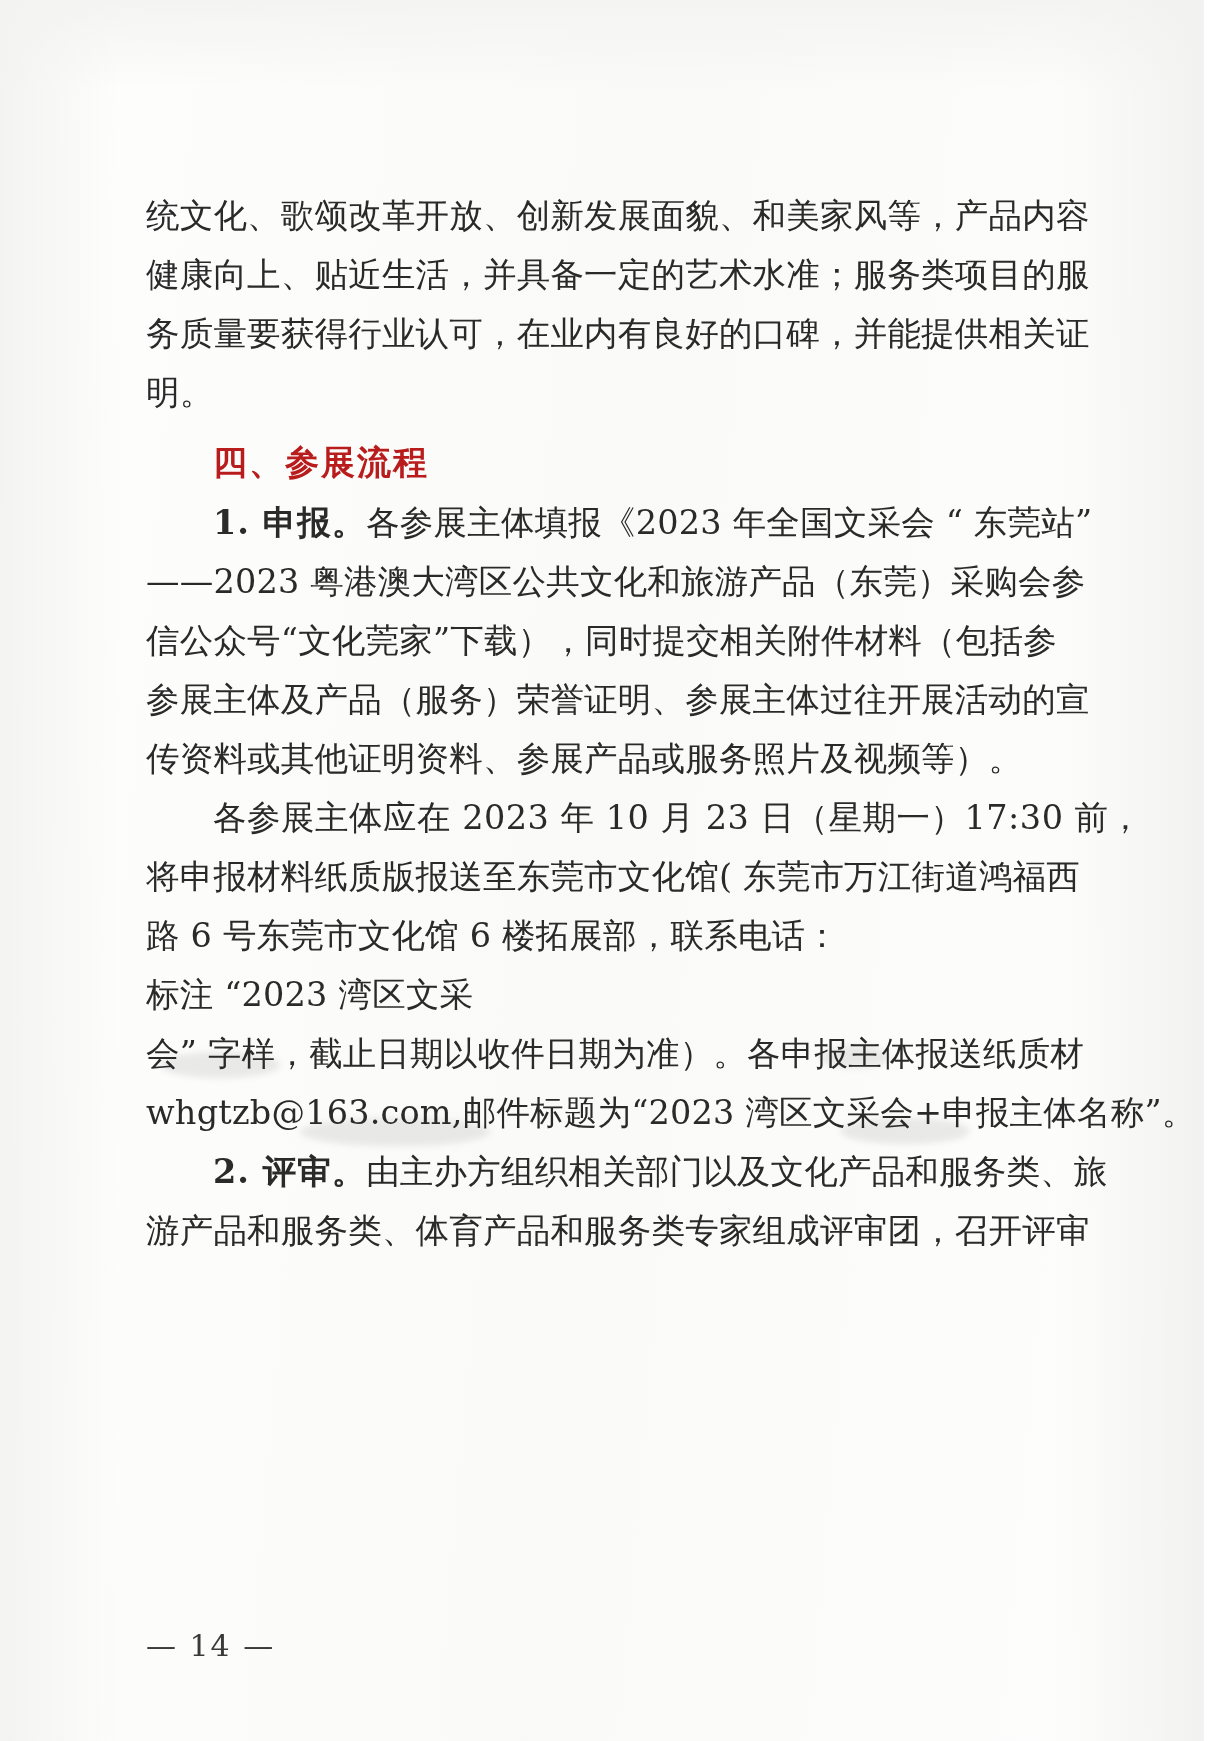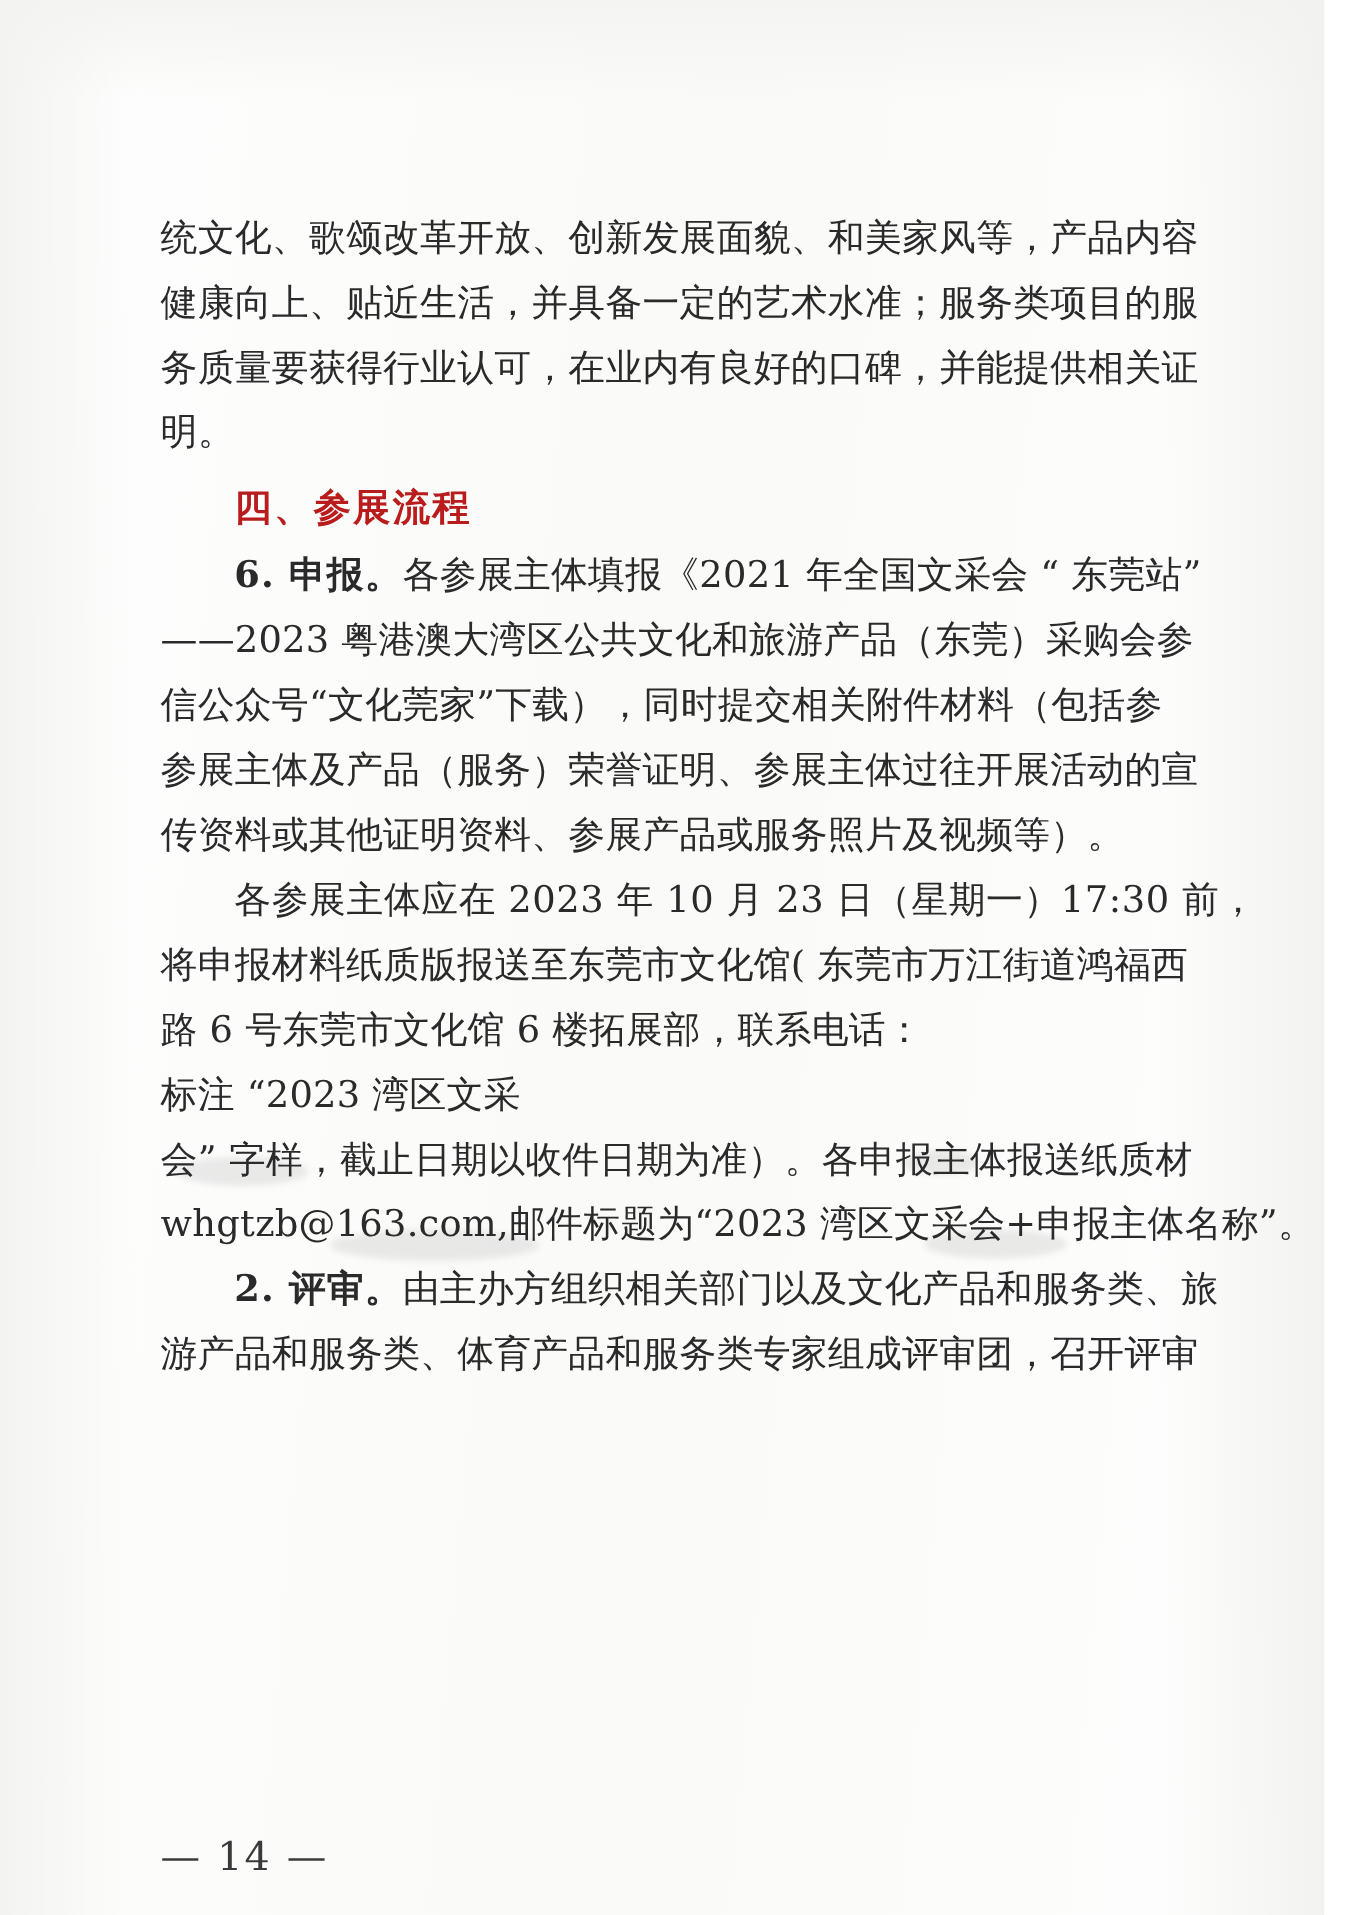--- a/index.html
+++ b/index.html
@@ -88,22 +88,22 @@
     letter-spacing: 2px;
   }
 
   .gap-sm { height: 9px; }
 
   .mono-ish { letter-spacing: 0.5px; }
 
   .footer {
     position: absolute;
     left: 146px;
-    top: 1668px;
-    font-size: 36px;
+    top: 1628px;
+    font-size: 30px;
     color: #3a3a3a;
     letter-spacing: 2px;
     font-family: "DejaVu Serif", "Liberation Serif", serif;
   }
 
   
   .smudge {
     position: absolute;
     background: rgba(190,190,188,0.30);
     border-radius: 50%;
@@ -141,21 +141,21 @@
       <span>明。</span>
     </div>
 
     <div class="gap-sm"></div>
 
     <div class="sec-head">
       <span>四、参展流程</span>
     </div>
 
     <div class="ln indent">
-      <span class="bold">6. 申报。</span><span>各参展主体填报《2021 年全国文采会 “ 东莞站”</span>
+      <span class="bold">1. 申报。</span><span>各参展主体填报《2023 年全国文采会 “ 东莞站”</span>
     </div>
     <div class="ln just">
       <span>——2023 粤港澳大湾区公共文化和旅游产品（东莞）采购会参</span>
     </div>
     <div class="ln just">
       <span>信公众号“文化莞家”下载），同时提交相关附件材料（包括参</span>
     </div>
     <div class="ln just">
       <span>参展主体及产品（服务）荣誉证明、参展主体过往开展活动的宣</span>
     </div>

